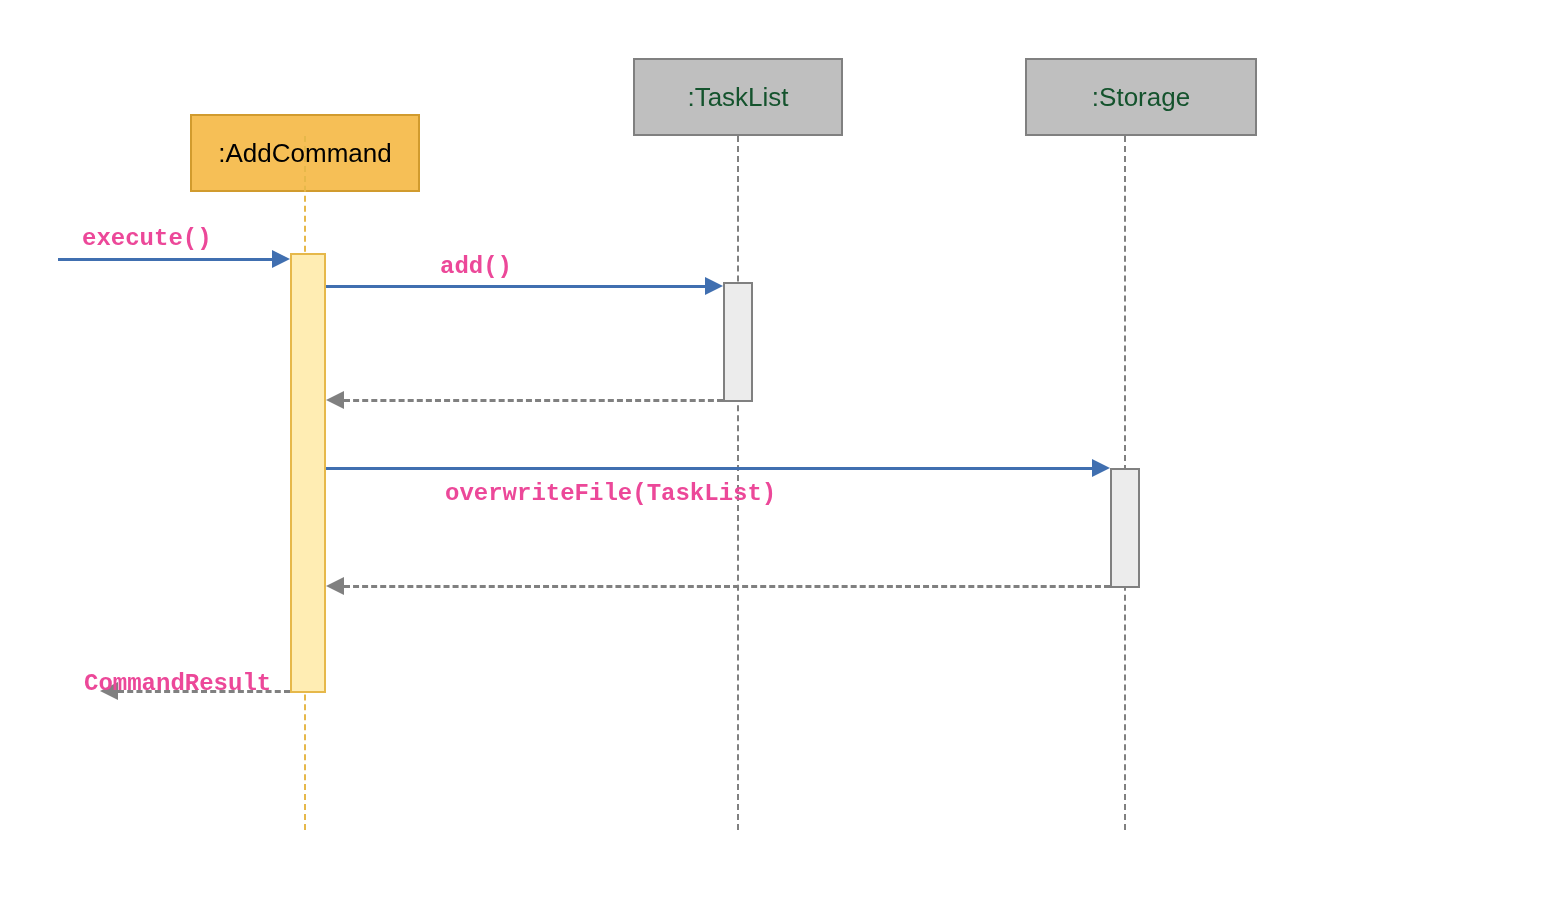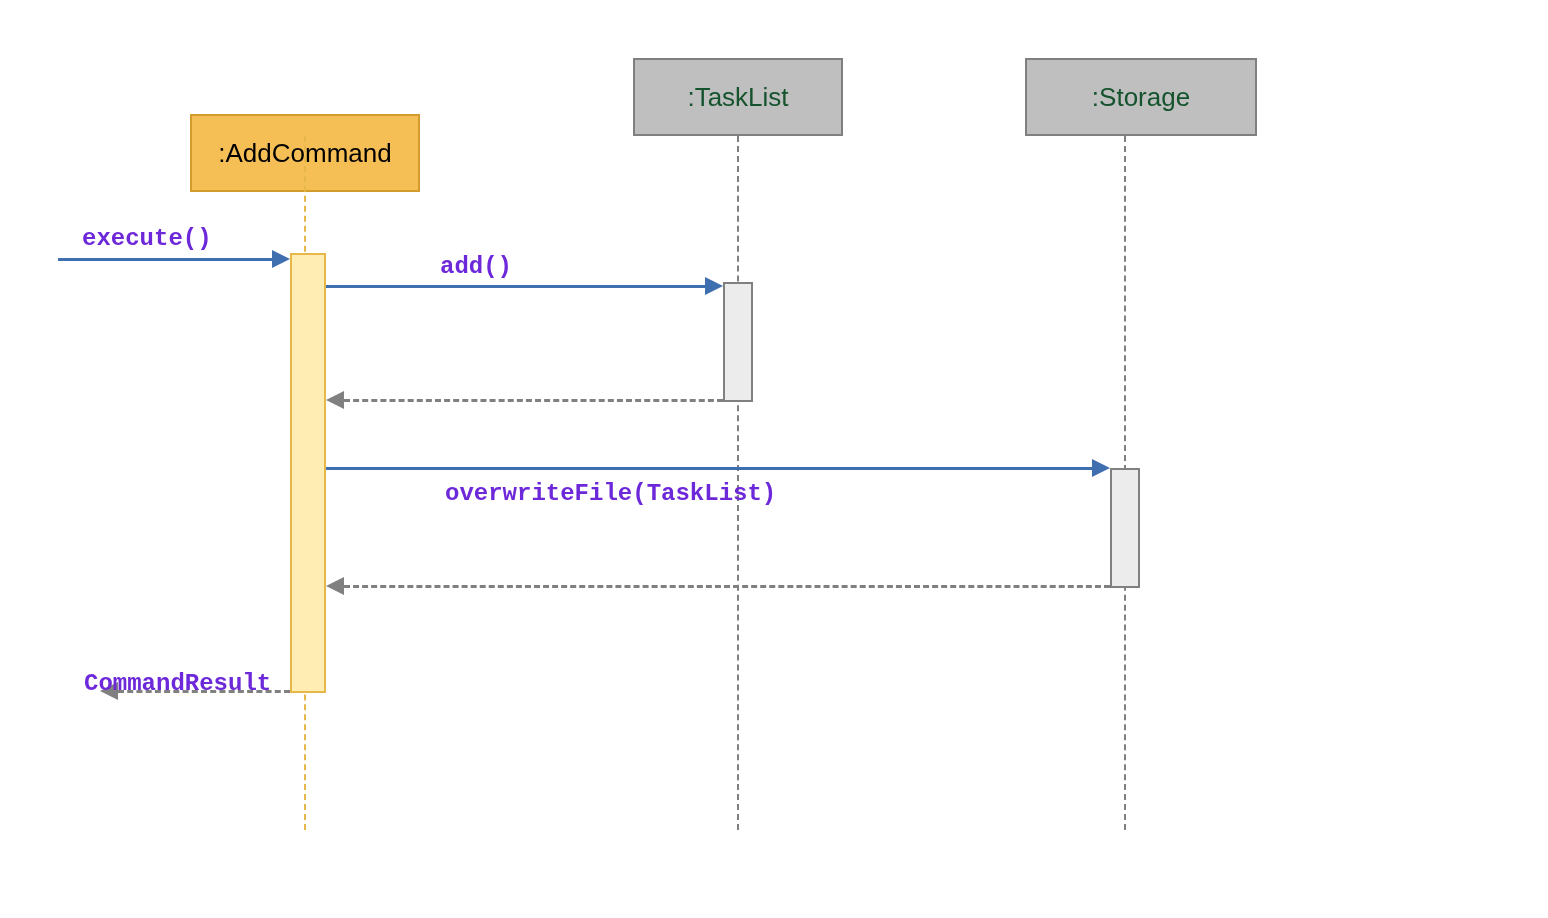--- a/index.html
+++ b/index.html
@@ -70,21 +70,21 @@
   .arrowhead.left-gray {
     border-top: 9px solid transparent;
     border-bottom: 9px solid transparent;
     border-right: 18px solid #808080;
   }
   .msg-label {
     position: absolute;
     font-family: "Courier New", Courier, monospace;
     font-weight: bold;
     font-size: 24px;
-    color: #6d28d9;
+    color: #ec4899;
     white-space: nowrap;
   }
 </style>
 </head>
 <body>
 
 <div class="participant-box primary" style="left:190px;top:66px;width:230px;height:78px;margin-top:48px;">
   <span>:AddCommand</span>
 </div>
 <div class="participant-box secondary" style="left:633px;top:58px;width:210px;height:78px;">

